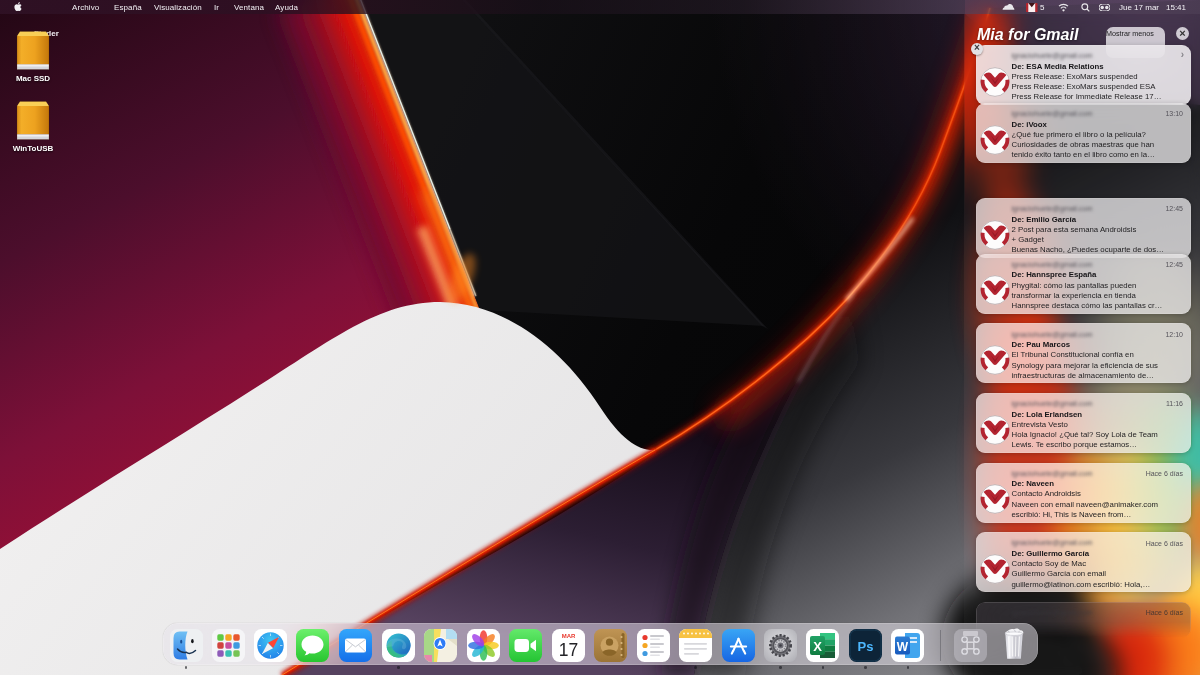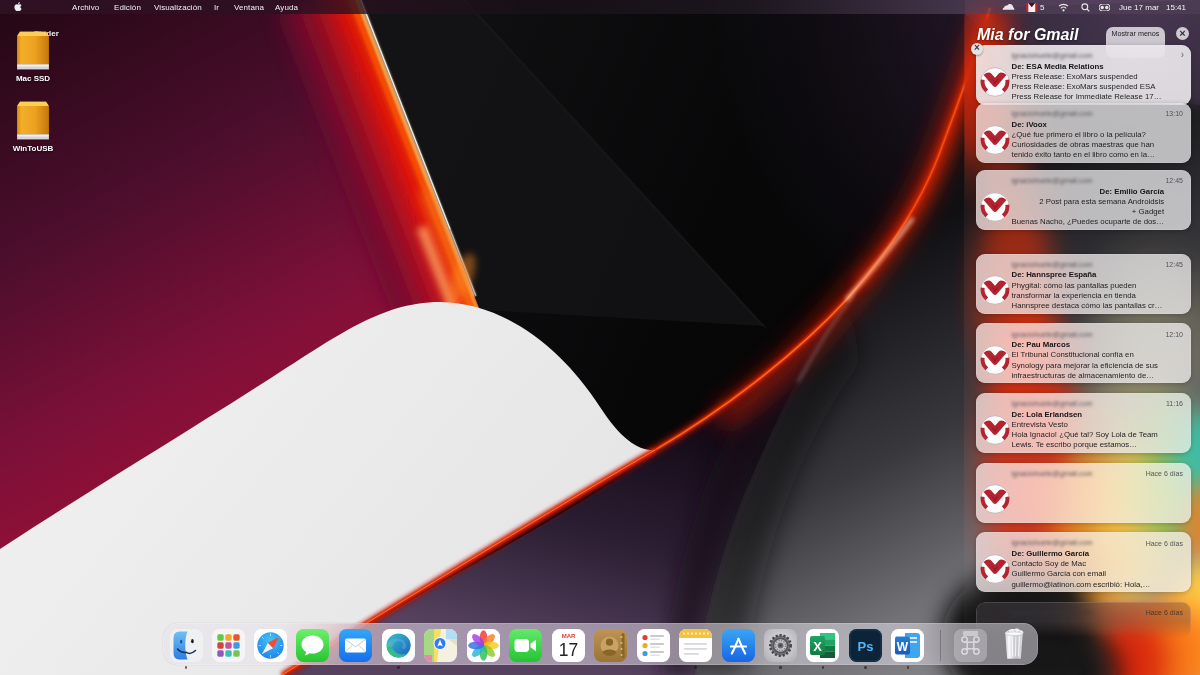--- a/index.html
+++ b/index.html
@@ -20,21 +20,21 @@
  background:rgba(230,226,234,.53);backdrop-filter:blur(22px) saturate(1.5);
  box-shadow:inset 0 0 0 .5px rgba(255,255,255,.35), 0 0 1px rgba(0,0,0,.3);}
 .tile{position:absolute;top:6px;width:33px;height:33px;}
 .dot{position:absolute;top:43.2px;width:2.6px;height:2.6px;border-radius:50%;background:rgba(25,25,30,.62);}
 #dsep{position:absolute;left:777px;top:7px;width:1px;height:31px;background:rgba(50,50,55,.32);}
 
 #npanel{position:absolute;left:964px;top:14px;width:236px;height:661px;
  background:rgba(255,255,255,.045);backdrop-filter:blur(6px);}
 #ntitle{position:absolute;left:977px;top:25.5px;font-size:16px;font-weight:bold;color:#fff;text-shadow:0 1px 3px rgba(0,0,0,.5);font-style:italic;}
 #nless{position:absolute;left:1106px;top:27px;width:59px;height:31px;border-radius:7px;
- background:rgba(228,224,230,.85);color:#1d1d1f;font-size:7.2px;text-align:center;line-height:13.5px;}
+ background:rgba(228,224,230,.85);color:#1d1d1f;font-size:7.2px;text-align:left;line-height:13.5px;}
 #nclose{position:absolute;left:1176px;top:27px;width:13px;height:13px;border-radius:50%;
  background:rgba(228,224,230,.88);color:#333;font-size:11px;font-weight:bold;text-align:center;line-height:12.2px;}
 .card{position:absolute;left:975.5px;width:215.5px;height:60px;border-radius:9px;
  background:rgba(247,245,247,.72);backdrop-filter:blur(24px) saturate(1.5);
  box-shadow:0 1px 5px rgba(0,0,0,.22), inset 0 0 0 .5px rgba(255,255,255,.25);}
 .card .mail{position:absolute;left:4px;top:21.5px;}
 .card .em{position:absolute;left:36px;top:6.2px;font-size:7.3px;letter-spacing:-.05px;color:#55535a;filter:blur(1.8px);}
 .card .tx{position:absolute;left:36px;top:16.6px;font-size:7.8px;line-height:10.3px;color:#1f1e20;white-space:nowrap;}
 .card .tx b{font-weight:bold;color:#161518;}
 .card .tm{position:absolute;right:8px;top:7.4px;font-size:7px;color:#55535a;}
@@ -180,21 +180,21 @@
  <ellipse cx="1002" cy="155" rx="26" ry="60" fill="#e02505" filter="url(#b12)" opacity=".45"></ellipse>
 </g>
 </svg>
 
 <div id="menubar">
  <svg style="position:absolute;left:13px;top:2px" width="9" height="10" viewBox="0 0 9 10">
   <path fill="#f2f0f4" d="M6.4,1.6 C6.1,2 5.6,2.3 5.1,2.3 C5,1.8 5.2,1.2 5.5,.85 C5.8,.45 6.4,.15 6.8,.1 C6.9,.65 6.7,1.2 6.4,1.6 Z M7.4,5.3 C7.4,4.3 8,3.6 8.6,3.2 C8.2,2.6 7.5,2.3 6.9,2.3 C6.2,2.3 5.7,2.6 5.3,2.6 C4.9,2.6 4.3,2.3 3.7,2.3 C2.6,2.3 1.4,3.2 1.4,5 C1.4,6.9 2.8,9 3.7,9 C4.2,9 4.5,8.7 5.1,8.7 C5.7,8.7 5.9,9 6.5,9 C7.4,9 8.3,7.4 8.5,6.7 C7.8,6.4 7.4,5.9 7.4,5.3 Z"></path>
  </svg>
  <span class="mi b" style="left:34px">Finder</span>
  <span class="mi" style="left:72px">Archivo</span>
- <span class="mi" style="left:114px">Edición</span>
+ <span class="mi" style="left:114px">España</span>
  <span class="mi" style="left:154px">Visualización</span>
  <span class="mi" style="left:214px">Ir</span>
  <span class="mi" style="left:234px">Ventana</span>
  <span class="mi" style="left:275px">Ayuda</span>
  <svg class="st" style="left:1001px;top:3px" width="15" height="9" viewBox="0 0 15 9">
   <path fill="#e8e6ea" d="M12.2,4.2 C12.1,2.4 10.7,1 9,1 C7.8,1 6.8,1.6 6.2,2.6 C6,2.5 5.7,2.5 5.5,2.5 C4.3,2.5 3.3,3.4 3.2,4.6 C2.3,4.9 1.6,5.7 1.6,6.7 L13.4,6.7 C13.4,5.5 12.9,4.6 12.2,4.2 Z"></path>
  </svg>
  <svg class="st" style="left:1026px;top:2.5px" width="12" height="9.5" viewBox="0 0 12 9.5">
   <rect x="0" y="0" width="11.5" height="9.5" rx="1" fill="#b3252e"></rect>
   <rect x="2.3" y="0" width="6.9" height="9.5" fill="#fbeff0"></rect>
@@ -270,21 +270,21 @@
 <circle cx="15" cy="15" r="14.3" fill="none" stroke="rgba(120,105,110,.45)" stroke-width=".9"></circle>
 <path d="M3.6,7.9 C6.2,5.2 9.6,4.7 11.2,6.4 L15,10.7 L18.8,6.4 C20.4,4.7 23.8,5.2 26.4,7.9 L16.7,19.3 C15.8,20.3 14.2,20.3 13.3,19.3 Z" fill="#b32430"></path>
 <path d="M11,10.4 L15,14.9 L19,10.4 L15,17.4 Z" fill="#8e1824" opacity=".85"></path>
 <path d="M2.7,12.8 A12.4,12.4 0 0 0 6.9,23.8" stroke="#b32430" stroke-width="3.9" fill="none"></path>
 <path d="M27.3,12.8 A12.4,12.4 0 0 1 23.1,23.8" stroke="#b32430" stroke-width="3.9" fill="none"></path>
 </svg>
 <div class="em">ignaciohuete@gmail.com</div>
 <div class="tm">13:10</div>
 <div class="tx"><b>De: iVoox</b><br>¿Qué fue primero el libro o la película?<br>Curiosidades de obras maestras que han<br>tenido éxito tanto en el libro como en la…</div>
 </div>
-<div class="card" style="top:170px;text-align:right;">
+<div class="card" style="top:198px;">
 <svg class="mail" width="30" height="30" viewBox="0 0 30 30">
 <circle cx="15" cy="15" r="14.6" fill="#fdfcfc"></circle>
 <circle cx="15" cy="15" r="14.3" fill="none" stroke="rgba(120,105,110,.45)" stroke-width=".9"></circle>
 <path d="M3.6,7.9 C6.2,5.2 9.6,4.7 11.2,6.4 L15,10.7 L18.8,6.4 C20.4,4.7 23.8,5.2 26.4,7.9 L16.7,19.3 C15.8,20.3 14.2,20.3 13.3,19.3 Z" fill="#b32430"></path>
 <path d="M11,10.4 L15,14.9 L19,10.4 L15,17.4 Z" fill="#8e1824" opacity=".85"></path>
 <path d="M2.7,12.8 A12.4,12.4 0 0 0 6.9,23.8" stroke="#b32430" stroke-width="3.9" fill="none"></path>
 <path d="M27.3,12.8 A12.4,12.4 0 0 1 23.1,23.8" stroke="#b32430" stroke-width="3.9" fill="none"></path>
 </svg>
 <div class="em">ignaciohuete@gmail.com</div>
 <div class="tm">12:45</div>
@@ -333,20 +333,21 @@
 <svg class="mail" width="30" height="30" viewBox="0 0 30 30">
 <circle cx="15" cy="15" r="14.6" fill="#fdfcfc"></circle>
 <circle cx="15" cy="15" r="14.3" fill="none" stroke="rgba(120,105,110,.45)" stroke-width=".9"></circle>
 <path d="M3.6,7.9 C6.2,5.2 9.6,4.7 11.2,6.4 L15,10.7 L18.8,6.4 C20.4,4.7 23.8,5.2 26.4,7.9 L16.7,19.3 C15.8,20.3 14.2,20.3 13.3,19.3 Z" fill="#b32430"></path>
 <path d="M11,10.4 L15,14.9 L19,10.4 L15,17.4 Z" fill="#8e1824" opacity=".85"></path>
 <path d="M2.7,12.8 A12.4,12.4 0 0 0 6.9,23.8" stroke="#b32430" stroke-width="3.9" fill="none"></path>
 <path d="M27.3,12.8 A12.4,12.4 0 0 1 23.1,23.8" stroke="#b32430" stroke-width="3.9" fill="none"></path>
 </svg>
 <div class="em">ignaciohuete@gmail.com</div>
 <div class="tm">Hace 6 días</div>
+<div class="tx"><b>De: Naveen</b><br>Contacto Androidsis<br>Naveen con email naveen@animaker.com<br>escribió: Hi, This is Naveen from…</div>
 </div>
 <div class="card" style="top:532.2px;">
 <svg class="mail" width="30" height="30" viewBox="0 0 30 30">
 <circle cx="15" cy="15" r="14.6" fill="#fdfcfc"></circle>
 <circle cx="15" cy="15" r="14.3" fill="none" stroke="rgba(120,105,110,.45)" stroke-width=".9"></circle>
 <path d="M3.6,7.9 C6.2,5.2 9.6,4.7 11.2,6.4 L15,10.7 L18.8,6.4 C20.4,4.7 23.8,5.2 26.4,7.9 L16.7,19.3 C15.8,20.3 14.2,20.3 13.3,19.3 Z" fill="#b32430"></path>
 <path d="M11,10.4 L15,14.9 L19,10.4 L15,17.4 Z" fill="#8e1824" opacity=".85"></path>
 <path d="M2.7,12.8 A12.4,12.4 0 0 0 6.9,23.8" stroke="#b32430" stroke-width="3.9" fill="none"></path>
 <path d="M27.3,12.8 A12.4,12.4 0 0 1 23.1,23.8" stroke="#b32430" stroke-width="3.9" fill="none"></path>
 </svg>

